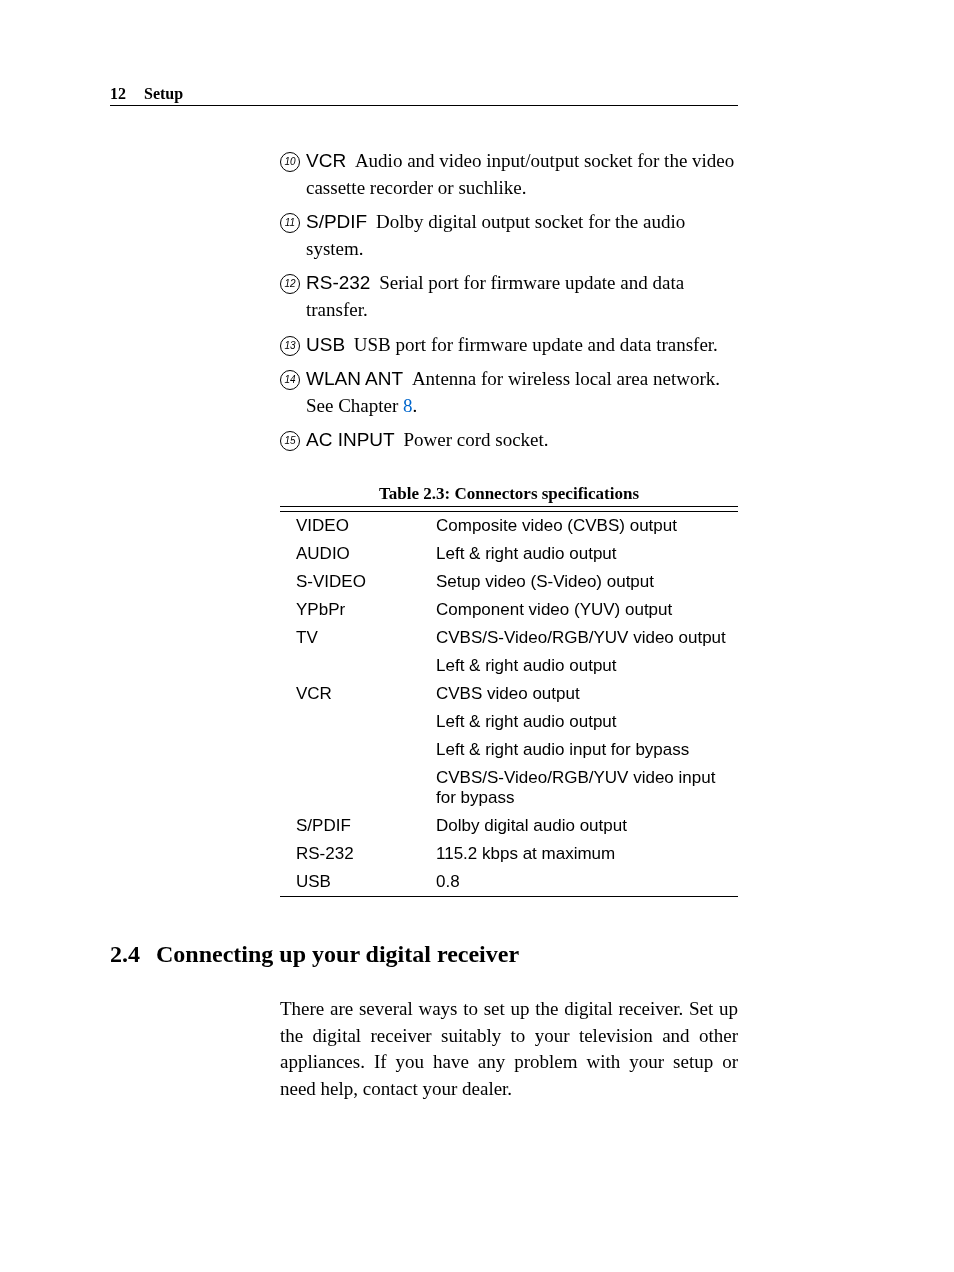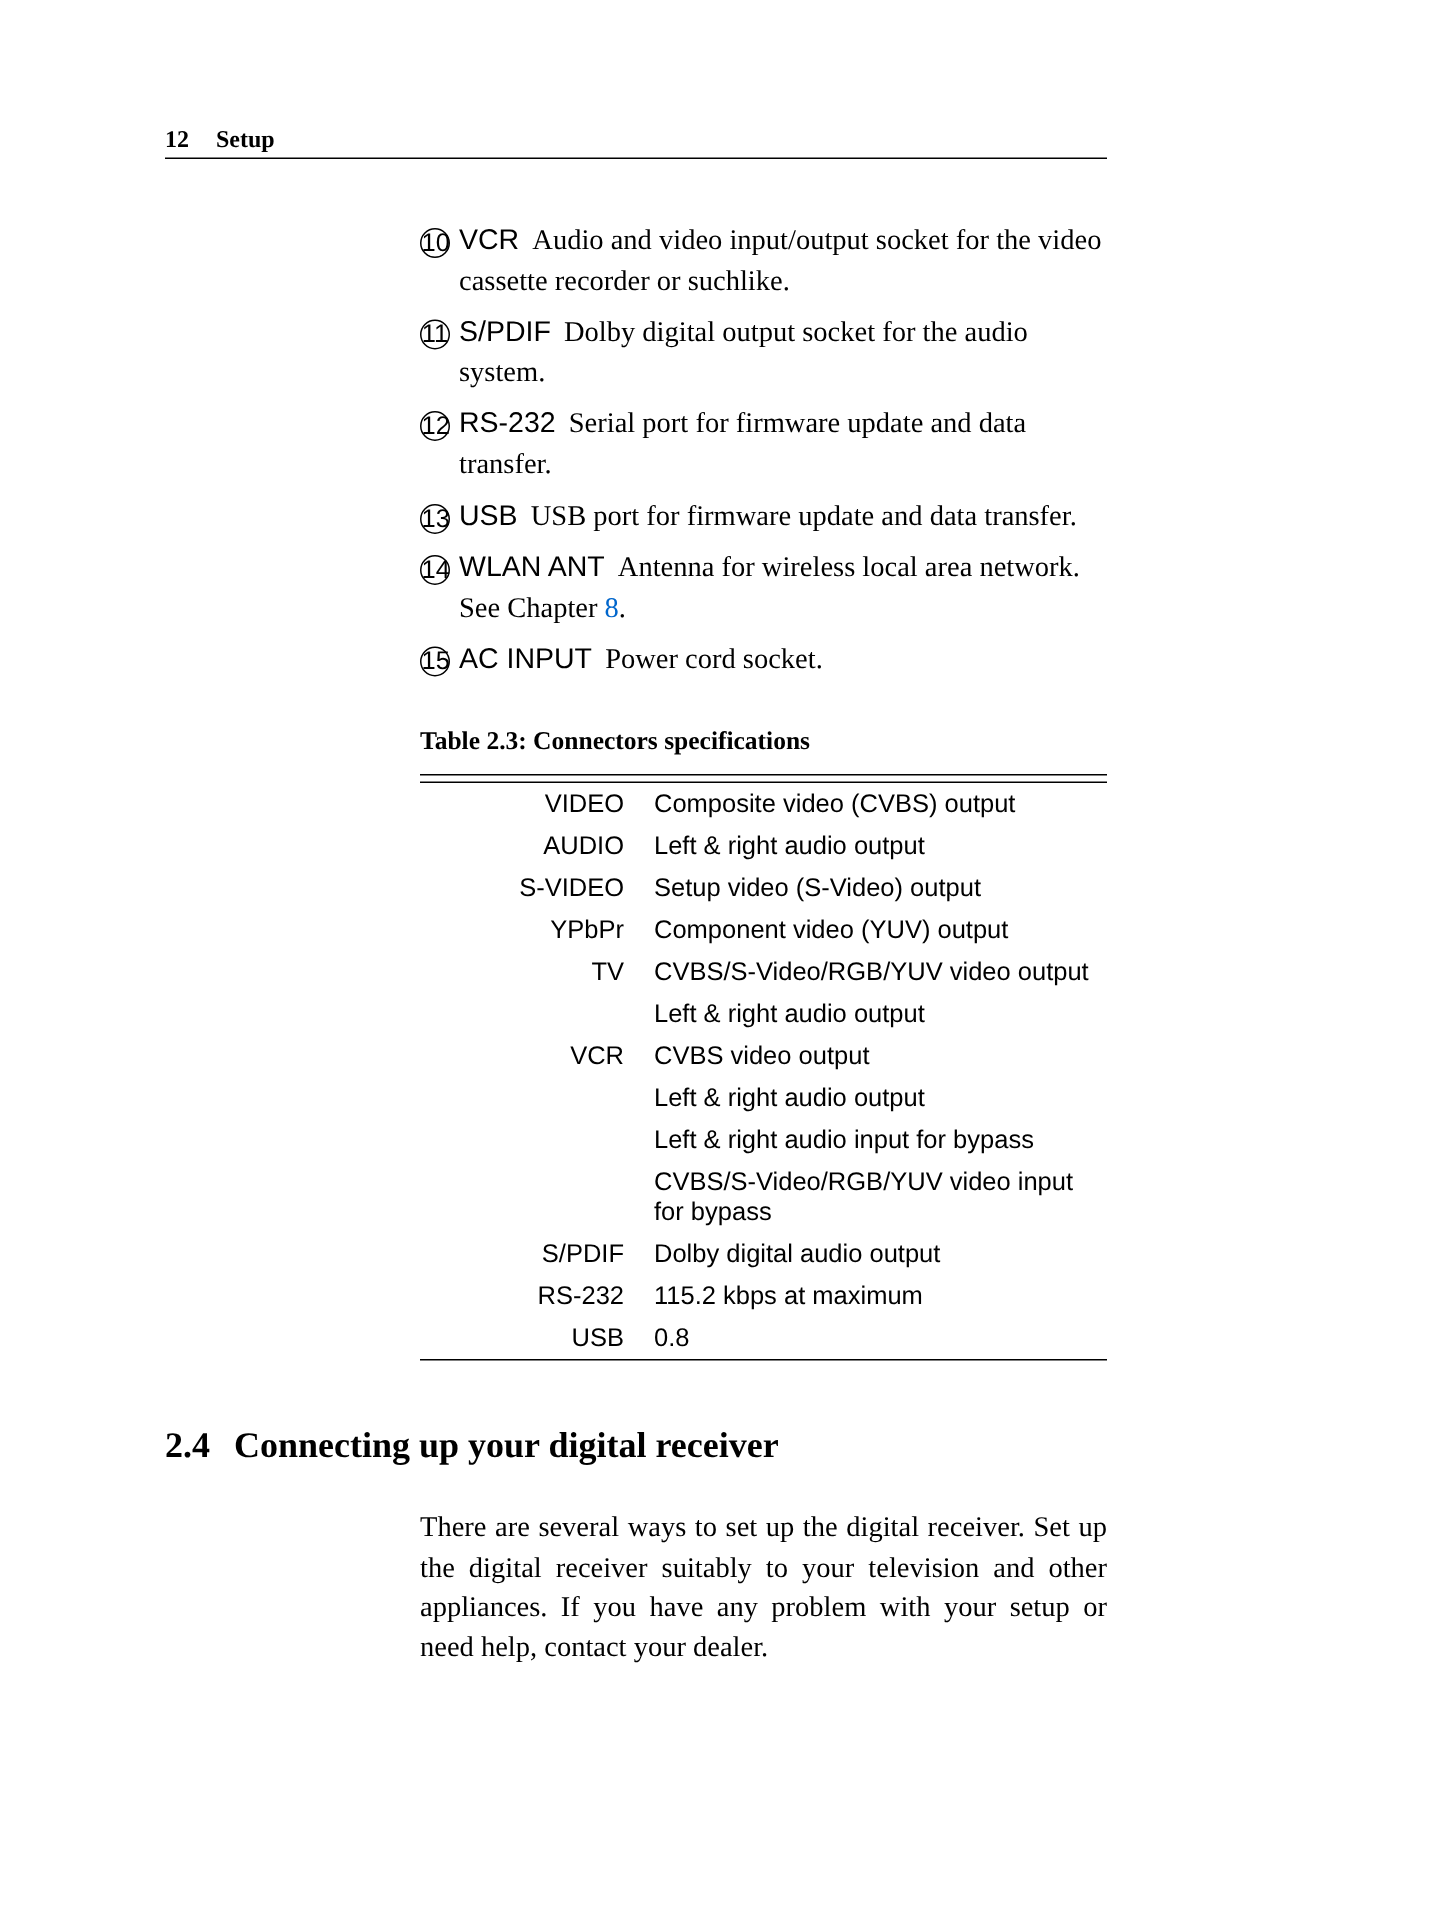--- a/index.html
+++ b/index.html
@@ -39,66 +39,67 @@
     align-items: flex-start;
     margin: 8px 0;
   }
   .circled {
     display: inline-block;
     width: 18px;
     height: 18px;
     line-height: 17px;
     border: 1px solid #000;
     border-radius: 50%;
-    font-size: 17px;
+    font-size: 10px;
     text-align: center;
     font-family: Arial, Helvetica, sans-serif;
     margin-right: 6px;
     margin-top: 4px;
     flex-shrink: 0;
+    font-style: italic;
   }
   .def-body {
     flex: 1;
     font-size: 19px;
     line-height: 1.4;
   }
   .def-body .term {
     font-family: Arial, Helvetica, sans-serif;
     margin-right: 4px;
   }
   .def-body .desc {
     font-family: Liberation Serif, serif;
   }
   .link {
     color: #0066cc;
   }
   .table-caption {
     font-size: 17px;
     font-weight: bold;
     margin-top: 6px;
-    margin-bottom: 12px;
+    margin-bottom: 2px;
+    text-align: center;
   }
   table.spec {
     width: 100%;
     border-collapse: collapse;
     font-family: Arial, Helvetica, sans-serif;
     font-size: 17px;
   }
   table.spec tr.toprule td { border-top: 1.4px solid #000; }
   table.spec tr.midrule td { border-top: 0.8px solid #000; }
   table.spec tr.botrule td { border-bottom: 0.8px solid #000; }
   table.spec td {
     padding: 4px 0;
     vertical-align: top;
   }
   table.spec td.key {
     width: 120px;
     padding-left: 16px;
     padding-right: 20px;
-    text-align: right;
   }
   .section-heading {
     display: flex;
     align-items: baseline;
     font-family: Georgia, "Times New Roman", serif;
     font-weight: bold;
     font-size: 24px;
     margin-top: 44px;
     margin-bottom: 28px;
   }

